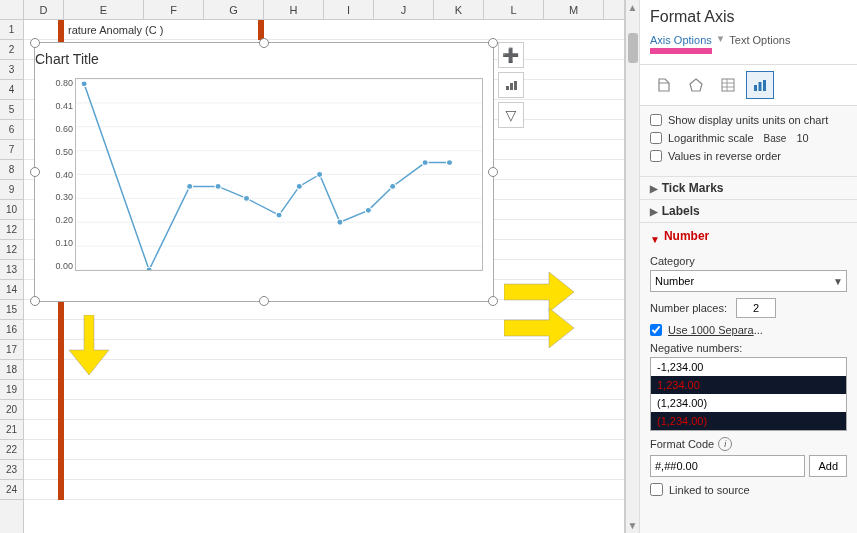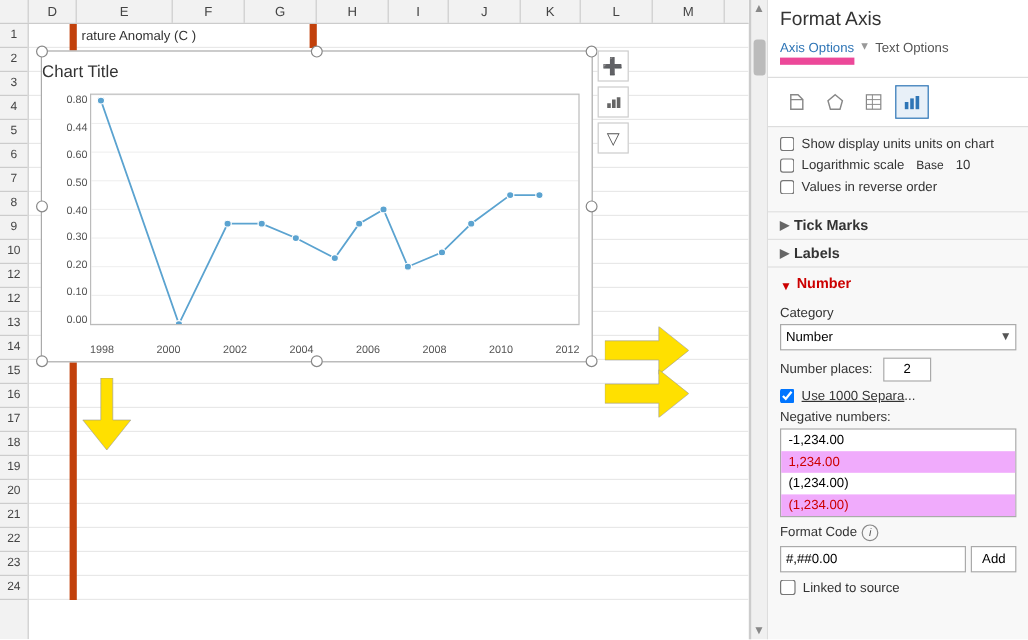--- a/index.html
+++ b/index.html
@@ -338,21 +338,21 @@
     .negative-numbers-list {
       border: 1px solid #aaa;
       background: white;
       margin-bottom: 6px;
     }
     .neg-option {
       padding: 3px 6px;
       font-size: 11px;
       cursor: pointer;
     }
-    .neg-option.active-red { color: #c00; background: #f0abfc; }
+    .neg-option.active-red { color: #c00; background: #0f172a; }
 
     .format-code-row {
       display: flex;
       gap: 4px;
       margin-bottom: 6px;
     }
     .format-code-input {
       flex: 1;
       height: 22px;
       border: 1px solid #aaa;
@@ -542,21 +542,21 @@
         <div class="handle" style="bottom:-5px;right:-5px"></div>
         <div class="handle" style="top:-5px;left:50%;transform:translateX(-50%)"></div>
         <div class="handle" style="bottom:-5px;left:50%;transform:translateX(-50%)"></div>
         <div class="handle" style="left:-5px;top:50%;transform:translateY(-50%)"></div>
         <div class="handle" style="right:-5px;top:50%;transform:translateY(-50%)"></div>
 
         <div class="chart-title">Chart Title</div>
 
         <div class="y-axis-labels">
           <span class="y-label">0.80</span>
-          <span class="y-label">0.44</span>
+          <span class="y-label">0.41</span>
           <span class="y-label">0.60</span>
           <span class="y-label">0.50</span>
           <span class="y-label">0.40</span>
           <span class="y-label">0.30</span>
           <span class="y-label">0.20</span>
           <span class="y-label">0.10</span>
           <span class="y-label">0.00</span>
         </div>
 
         <div class="chart-inner">
@@ -583,30 +583,20 @@
             <circle cx="220" cy="112.5" r="3" fill="#5ba3d0" stroke="white" stroke-width="1"></circle>
             <circle cx="240" cy="100" r="3" fill="#5ba3d0" stroke="white" stroke-width="1"></circle>
             <circle cx="260" cy="150" r="3" fill="#5ba3d0" stroke="white" stroke-width="1"></circle>
             <circle cx="288" cy="137.5" r="3" fill="#5ba3d0" stroke="white" stroke-width="1"></circle>
             <circle cx="312" cy="112.5" r="3" fill="#5ba3d0" stroke="white" stroke-width="1"></circle>
             <circle cx="344" cy="87.5" r="3" fill="#5ba3d0" stroke="white" stroke-width="1"></circle>
             <circle cx="368" cy="87.5" r="3" fill="#5ba3d0" stroke="white" stroke-width="1"></circle>
           </svg>
         </div>
 
-        <div class="x-axis-labels">
-          <span class="x-label">1998</span>
-          <span class="x-label">2000</span>
-          <span class="x-label">2002</span>
-          <span class="x-label">2004</span>
-          <span class="x-label">2006</span>
-          <span class="x-label">2008</span>
-          <span class="x-label">2010</span>
-          <span class="x-label">2012</span>
-        </div>
       </div>
 
       <div class="chart-toolbar">
         <div class="chart-tool-btn">➕</div>
         <div class="chart-tool-btn">
           <svg width="14" height="14" viewBox="0 0 14 14">
               <path d="M2,12 L2,8 L5,8 L5,12 Z M6,12 L6,5 L9,5 L9,12 Z M10,12 L10,3 L13,3 L13,12 Z" fill="#666"></path>
             </svg>
         </div>
         <div class="chart-tool-btn">▽</div>

